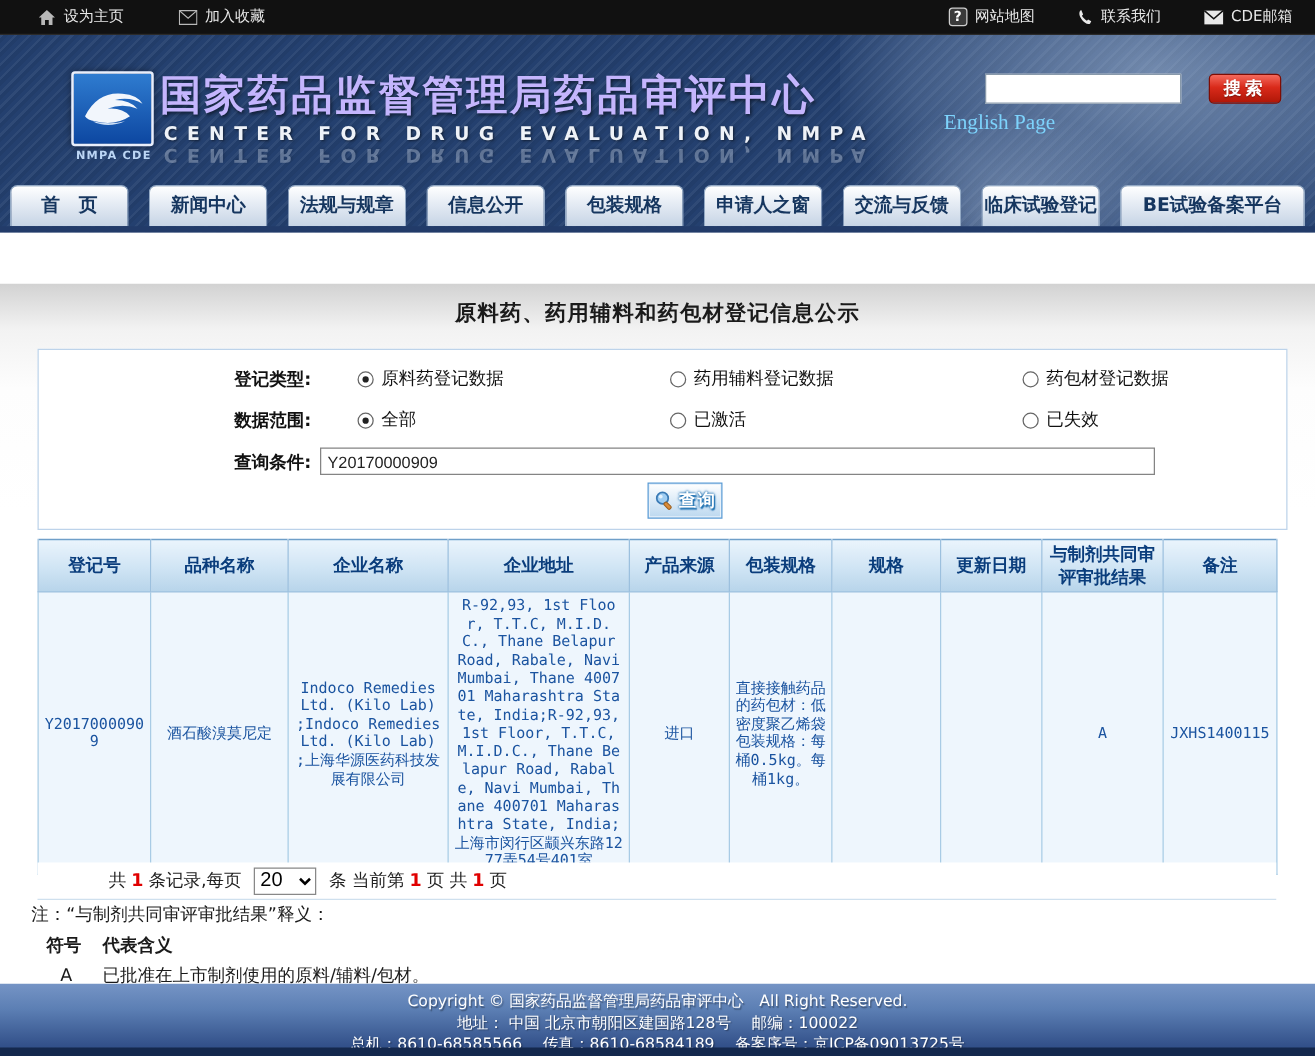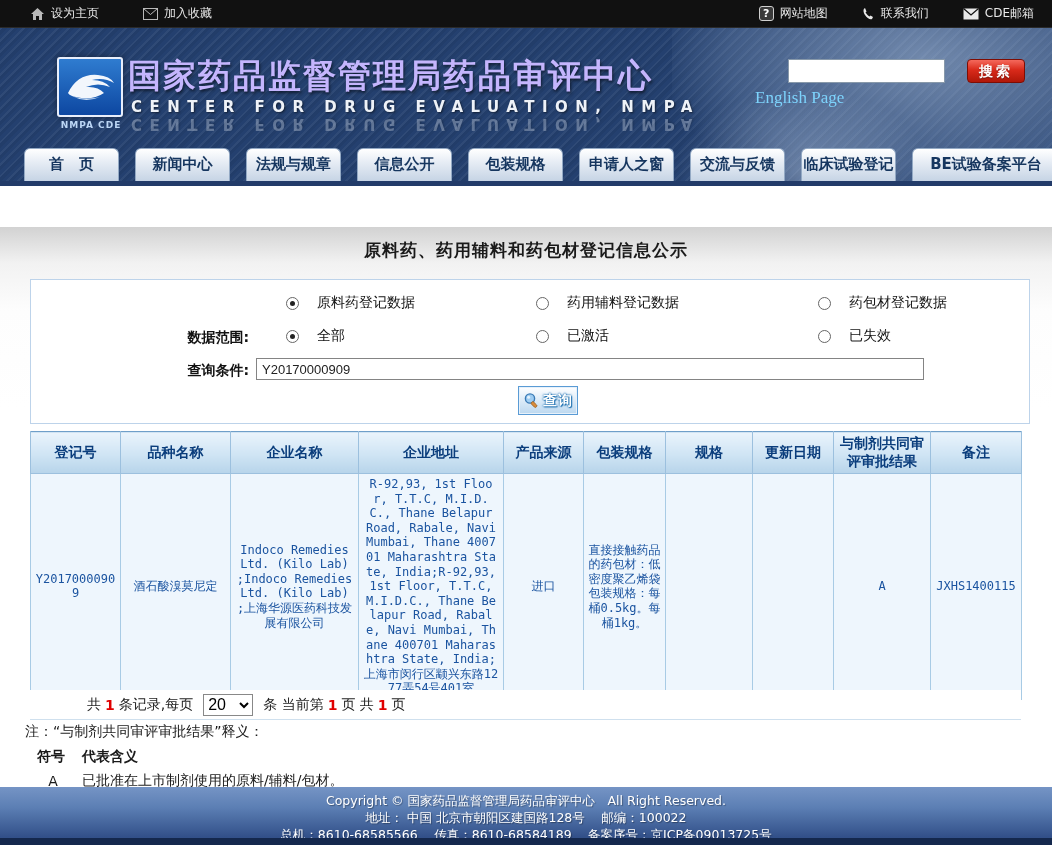--- a/index.html
+++ b/index.html
@@ -25,33 +25,33 @@
   .logotext { position:absolute; left:52px; top:92px; width:78px; text-align:center; color:#bcd6f5; font-size:9px; letter-spacing:1px; font-weight:bold; }
   .htitle { position:absolute; left:128px; top:26px; color:#c4b5fd; font-size:33px; font-weight:bold; letter-spacing:2px; text-shadow:1px 2px 3px rgba(0,0,0,.55); white-space:nowrap; }
   .hsub { position:absolute; left:131px; top:70px; color:#eef2f8; font-size:15px; font-weight:bold; letter-spacing:7.5px; text-shadow:1px 1px 2px rgba(0,0,0,.5); white-space:nowrap; }
   .hsub.refl { top:87px; transform:scaleY(-1); opacity:.30; }
 
   .hsearch { position:absolute; left:788px; top:31px; width:157px; height:24px; border:1px solid #8899aa; background:#fff; font-size:13px; padding:0 4px; }
   .hsearchbtn { position:absolute; left:967px; top:31px; width:58px; height:24px; background:linear-gradient(#f4695c,#d92a1a 45%,#b01708); border:1px solid #7e0d04; border-radius:4px; color:#fff; font-size:14px; font-weight:bold; letter-spacing:3px; text-align:center; line-height:22px; cursor:pointer; text-shadow:0 1px 1px rgba(0,0,0,.4); }
   .henglish { position:absolute; left:755px; top:60px; color:#7dd3fc; font-size:17px; font-family:Liberation Serif, serif; cursor:pointer; }
 
   
-  .tabs { position:absolute; left:0; top:120px; width:880px; height:33px; display:flex; gap:16px; padding-left:24px; }
+  .tabs { position:absolute; left:0; top:120px; width:880px; height:33px; display:flex; gap:16px; padding-left:8px; }
   .tab { flex:0 0 95px; height:33px; background:linear-gradient(#ffffff,#e7edf5 40%,#c6d4e5); border:1px solid #93a9c4; border-bottom:none; border-radius:6px 6px 0 0; color:#16365f; font-size:15px; font-weight:bold; text-align:center; line-height:31px; cursor:pointer; white-space:nowrap; box-shadow:inset 0 1px 0 #fff; }
   .tab.wide { flex:0 0 148px; }
   .navstrip { position:absolute; left:0; top:153px; width:1052px; height:5px; background:#223b69; }
 
   
   .content { position:relative; width:1052px; height:601px; background:linear-gradient(#d2d2d2, #f2f2f2 6%, #fdfdfd 14%, #ffffff 30%);margin-top:41px; }
   .pagetitle { position:absolute; top:12px; left:0; width:1052px; text-align:center; font-size:17px; font-weight:bold; color:#1a1a1a; letter-spacing:1px; }
 
   .formbox { position:absolute; left:30px; top:52px; width:1000px; height:145px; background:#fff; border:1px solid #bdd3ea; }
   .frow { position:absolute; left:0; width:100%; height:24px; }
   .flabel { position:absolute; left:0; width:218px; text-align:right; font-size:14px; font-weight:bold; color:#111; line-height:20px; }
-  .opt { position:absolute; display:flex; align-items:center; gap:18px; cursor:pointer; }
+  .opt { position:absolute; display:flex; align-items:center; gap:6px; cursor:pointer; }
   .opt .radio { width:13px; height:13px; border:1px solid #666; border-radius:50%; background:#fff; position:relative; display:inline-block; }
   .opt .radio.checked::after { content:""; position:absolute; left:3px; top:3px; width:5px; height:5px; background:#222; border-radius:50%; }
   .opt .olabel { font-size:14px; color:#111; }
   .o1 { left:255px; } .o2 { left:505px; } .o3 { left:787px; }
   .qinput { position:absolute; left:225px; top:-2px; width:668px; height:22px; border:1px solid #848484; font-size:13px; padding:0 5px; color:#222; background:#fff; }
   .qbtn { position:absolute; left:487px; top:106px; width:60px; height:29px; background:linear-gradient(#ffffff,#d9e9f7 55%,#bcd8ef); border:1px solid #5a9bd5; border-radius:0; display:flex; align-items:center; justify-content:center; gap:3px; cursor:pointer; box-shadow:0 0 0 1px #e7f1fa inset; }
   .qbtn .qtext { font-size:14px; font-weight:bold; color:#fff; text-shadow:0 0 2px #1c6fb0, 0 0 2px #1c6fb0, 1px 1px 1px #1c6fb0; letter-spacing:1px; }
 
   
   table.data { position:absolute; left:30px; top:204px; width:991px; border-collapse:collapse; table-layout:fixed; border:1px solid #6f9fc9; }
@@ -155,20 +155,21 @@
       <div class="tab wide">BE试验备案平台</div>
     </div>
     <div class="navstrip"></div>
   </div>
 
   <div class="content">
     <div class="pagetitle">原料药、药用辅料和药包材登记信息公示</div>
 
     <div class="formbox">
       <div class="frow" style="top:14px;">
+        <span class="flabel">登记类型:</span>
         <label class="opt o1">
           <span class="radio checked"></span>
           <span class="olabel">原料药登记数据</span>
         </label>
         <label class="opt o2">
           <span class="radio"></span>
           <span class="olabel">药用辅料登记数据</span>
         </label>
         <label class="opt o3">
           <span class="radio"></span>

